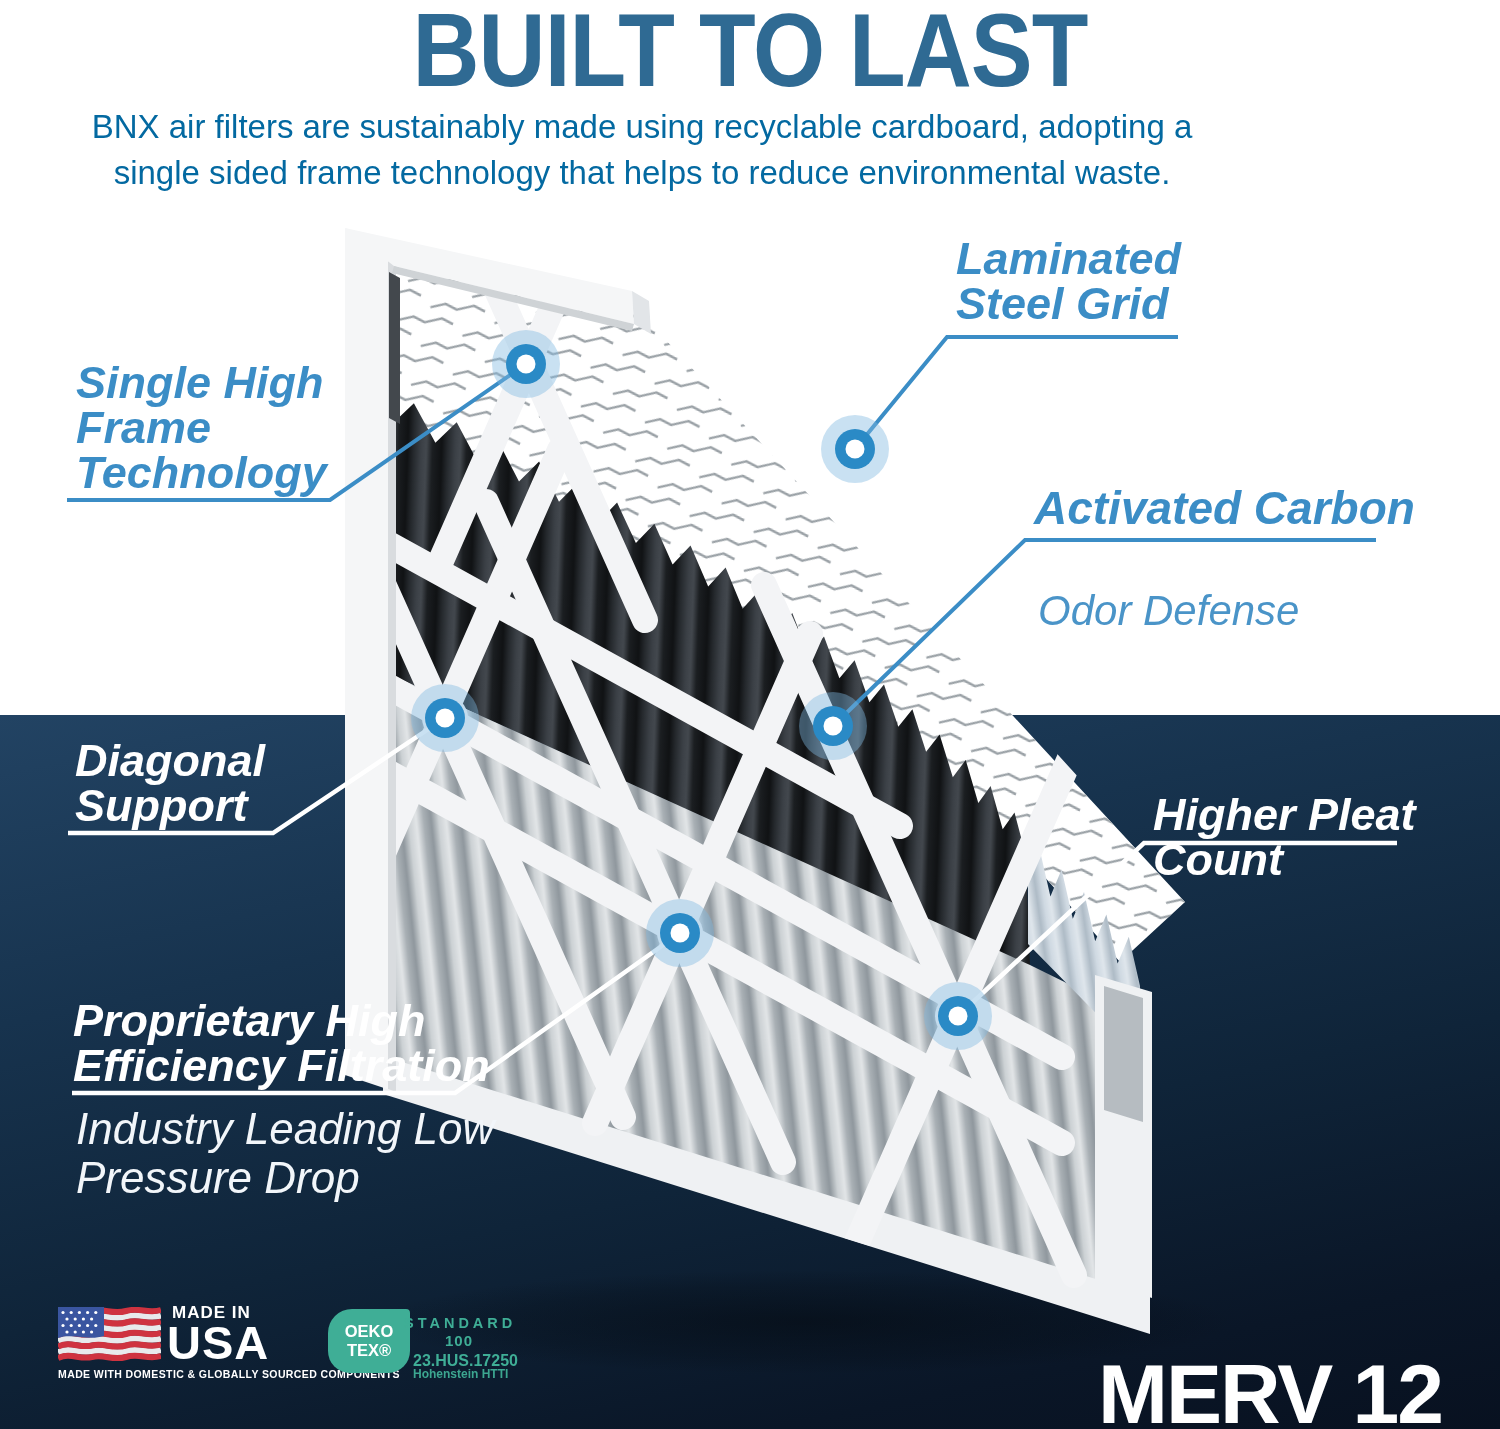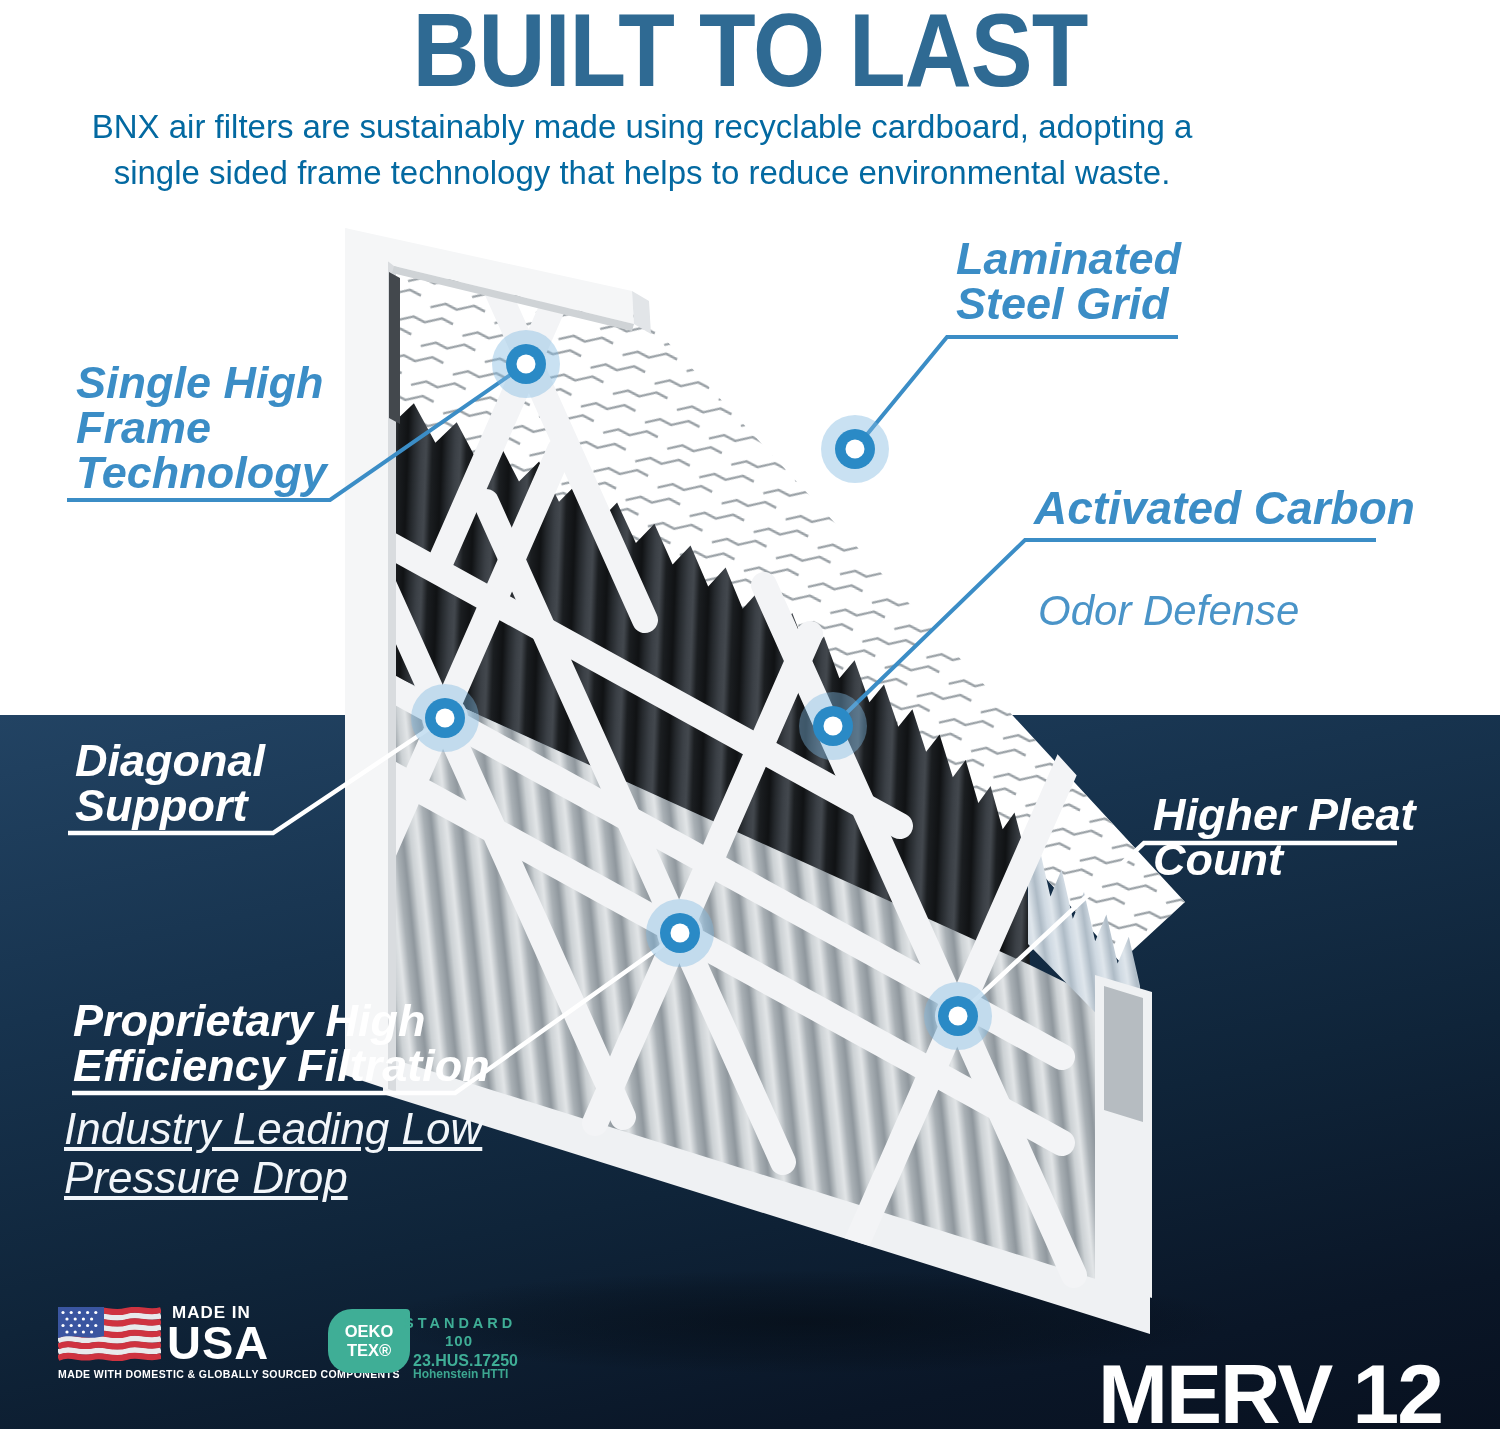--- a/index.html
+++ b/index.html
@@ -25,21 +25,21 @@
   .co.white{color:#ffffff;}
   .cosub{font-style:italic;font-weight:400;font-size:42px;line-height:49px;color:#4a94c8;}
   .cosub.white{color:#f2f6fa;font-size:44px;}
   #co-frame{left:76px;top:360px;}
   #co-grid{left:956px;top:236px;}
   #co-carbon{left:1034px;top:486px;font-size:46px;}
   #co-carbon-sub{left:1038px;top:546px;margin-top:40px;}
   #co-diagonal{left:75px;top:738px;}
   #co-pleat{left:1153px;top:792px;}
   #co-filtration{left:73px;top:998px;}
-  #co-filtration-sub{left:64px;top:1104px;text-decoration:underline;}
+  #co-filtration-sub{left:76px;top:1104px;}
   #merv{right:58px;top:1301px;font-size:84px;font-weight:900;letter-spacing:-2px;color:#ffffff;white-space:nowrap;margin-top:45px;}
   #flag-box{position:absolute;left:58px;top:1307px;width:103px;height:58px;}
   #madein-line1{left:172px;top:1303px;font-size:17px;font-weight:700;letter-spacing:1px;color:#ffffff;}
   #madein-line2{left:167px;top:1315px;font-size:47px;font-weight:900;letter-spacing:1px;color:#ffffff;}
   #madein-tagline{left:58px;top:1368px;font-size:10.5px;font-weight:700;letter-spacing:.4px;color:#ffffff;}
   #oeko-badge{
     position:absolute;left:328px;top:1309px;width:82px;height:64px;
     background:#3fae96;border-radius:24px 4px 22px 22px;
     display:flex;flex-direction:column;align-items:center;justify-content:center;
     color:#ffffff;font-weight:700;font-size:16.5px;line-height:19px;text-align:center;

